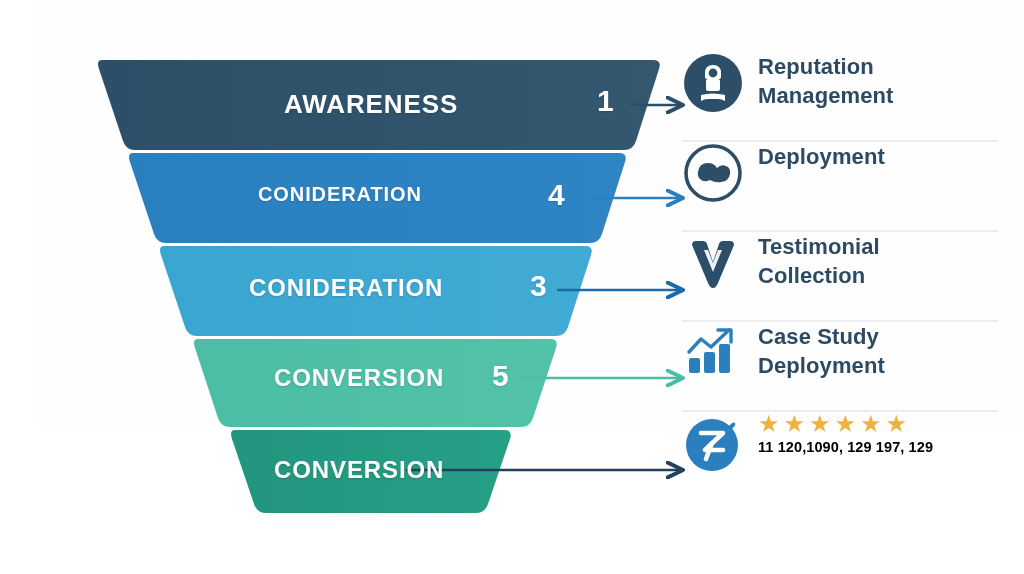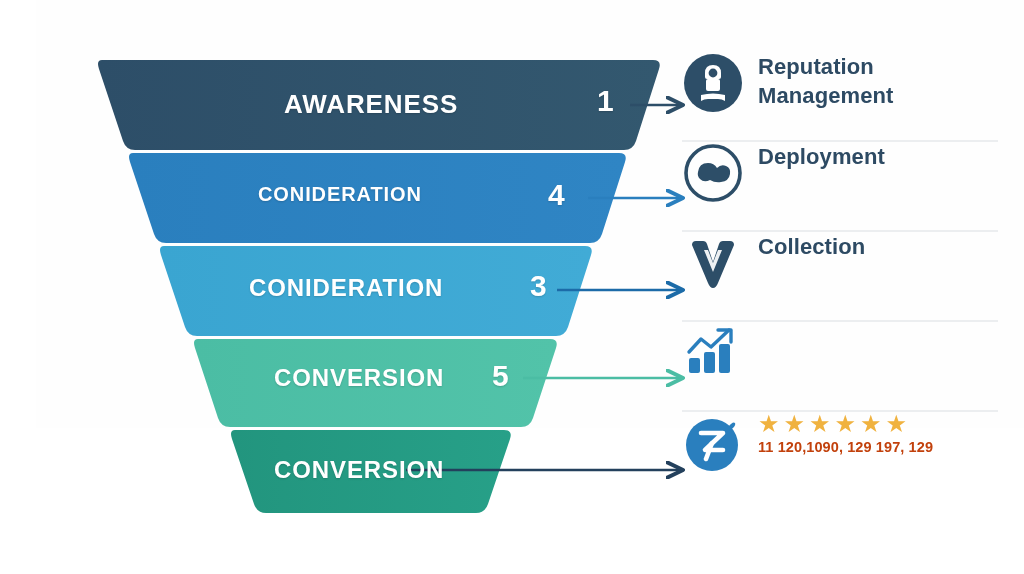--- a/index.html
+++ b/index.html
@@ -101,21 +101,21 @@
 
   .stars {
     display: flex;
     gap: 4px;
     font-size: 24px;
     color: #f0b23f;
     line-height: 1;
   }
 
   .rating-caption {
-    color: #c2410c;
+    color: #000000;
     font-size: 14.5px;
     font-weight: bold;
     letter-spacing: 0.1px;
   }
 </style>
 </head>
 <body>
 
 <div id="canvas">
 
@@ -225,34 +225,39 @@
     </div>
 
     <div class="service-row">
       <div class="service-icon">
         <svg viewBox="0 0 62 62" width="62" height="62">
           <path d="M10,13 q0,-4 4,-4 l7,0 q3,0 4,3 l6,18 l6,-18 q1,-3 4,-3 l7,0 q4,0 4,4 l-16,38 q-2,5 -5,5 q-3,0 -5,-5 z" fill="#2d4e68"></path>
           <path d="M22,18 l9,22 l9,-22 l-4,0 l-5,13 l-5,-13 z" fill="#ffffff" opacity="0.92"></path>
         </svg>
       </div>
       <div class="service-text">
+        <div>Testimonial</div>
         <div>Collection</div>
       </div>
     </div>
 
     <div class="service-row">
       <div class="service-icon">
         <svg viewBox="0 0 62 62" width="62" height="62">
           <rect x="7" y="36" width="11" height="15" rx="2" fill="#2a7fbe"></rect>
           <rect x="22" y="30" width="11" height="21" rx="2" fill="#2a7fbe"></rect>
           <rect x="37" y="22" width="11" height="29" rx="2" fill="#2a7fbe"></rect>
           <path d="M7,30 L19,17 L29,25 L47,8" fill="none" stroke="#2a7fbe" stroke-width="3.4" stroke-linecap="round" stroke-linejoin="round"></path>
           <path d="M36,8 L49,8 L49,20" fill="none" stroke="#2a7fbe" stroke-width="3.4" stroke-linecap="round" stroke-linejoin="round"></path>
         </svg>
       </div>
+      <div class="service-text">
+        <div>Case Study</div>
+        <div>Deployment</div>
+      </div>
     </div>
 
     <div class="service-row">
       <div class="service-icon">
         <svg viewBox="0 0 62 62" width="62" height="62">
           <circle cx="30" cy="33" r="26" fill="#2a7fbe"></circle>
           <path d="M47,14 q4,-5 6,-3 q1,2 -2,5 q-2,2 -4,1 z" fill="#2a7fbe"></path>
           <path d="M19,21 l22,0 l-18,17 l18,0" fill="none" stroke="#ffffff" stroke-width="4.6" stroke-linecap="round" stroke-linejoin="round"></path>
           <path d="M30,31 L24,47" fill="none" stroke="#ffffff" stroke-width="4.6" stroke-linecap="round"></path>
         </svg>

